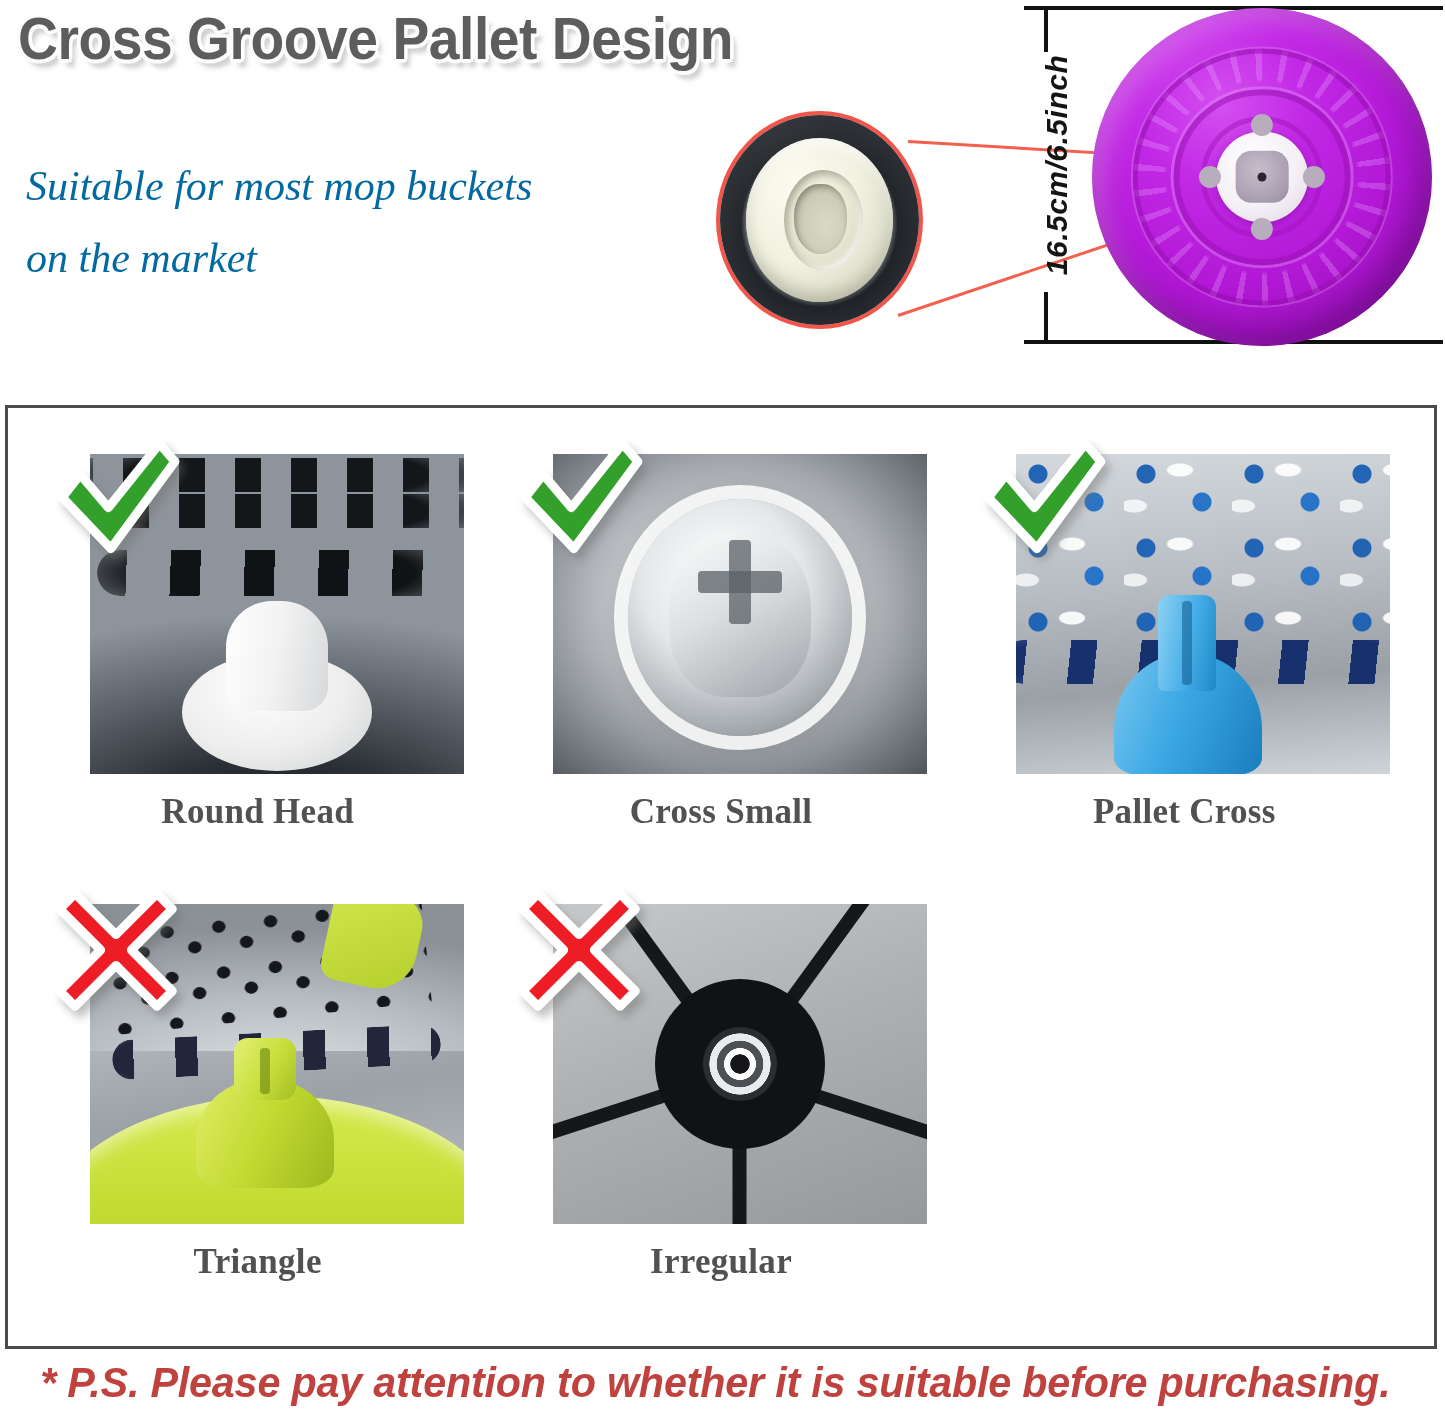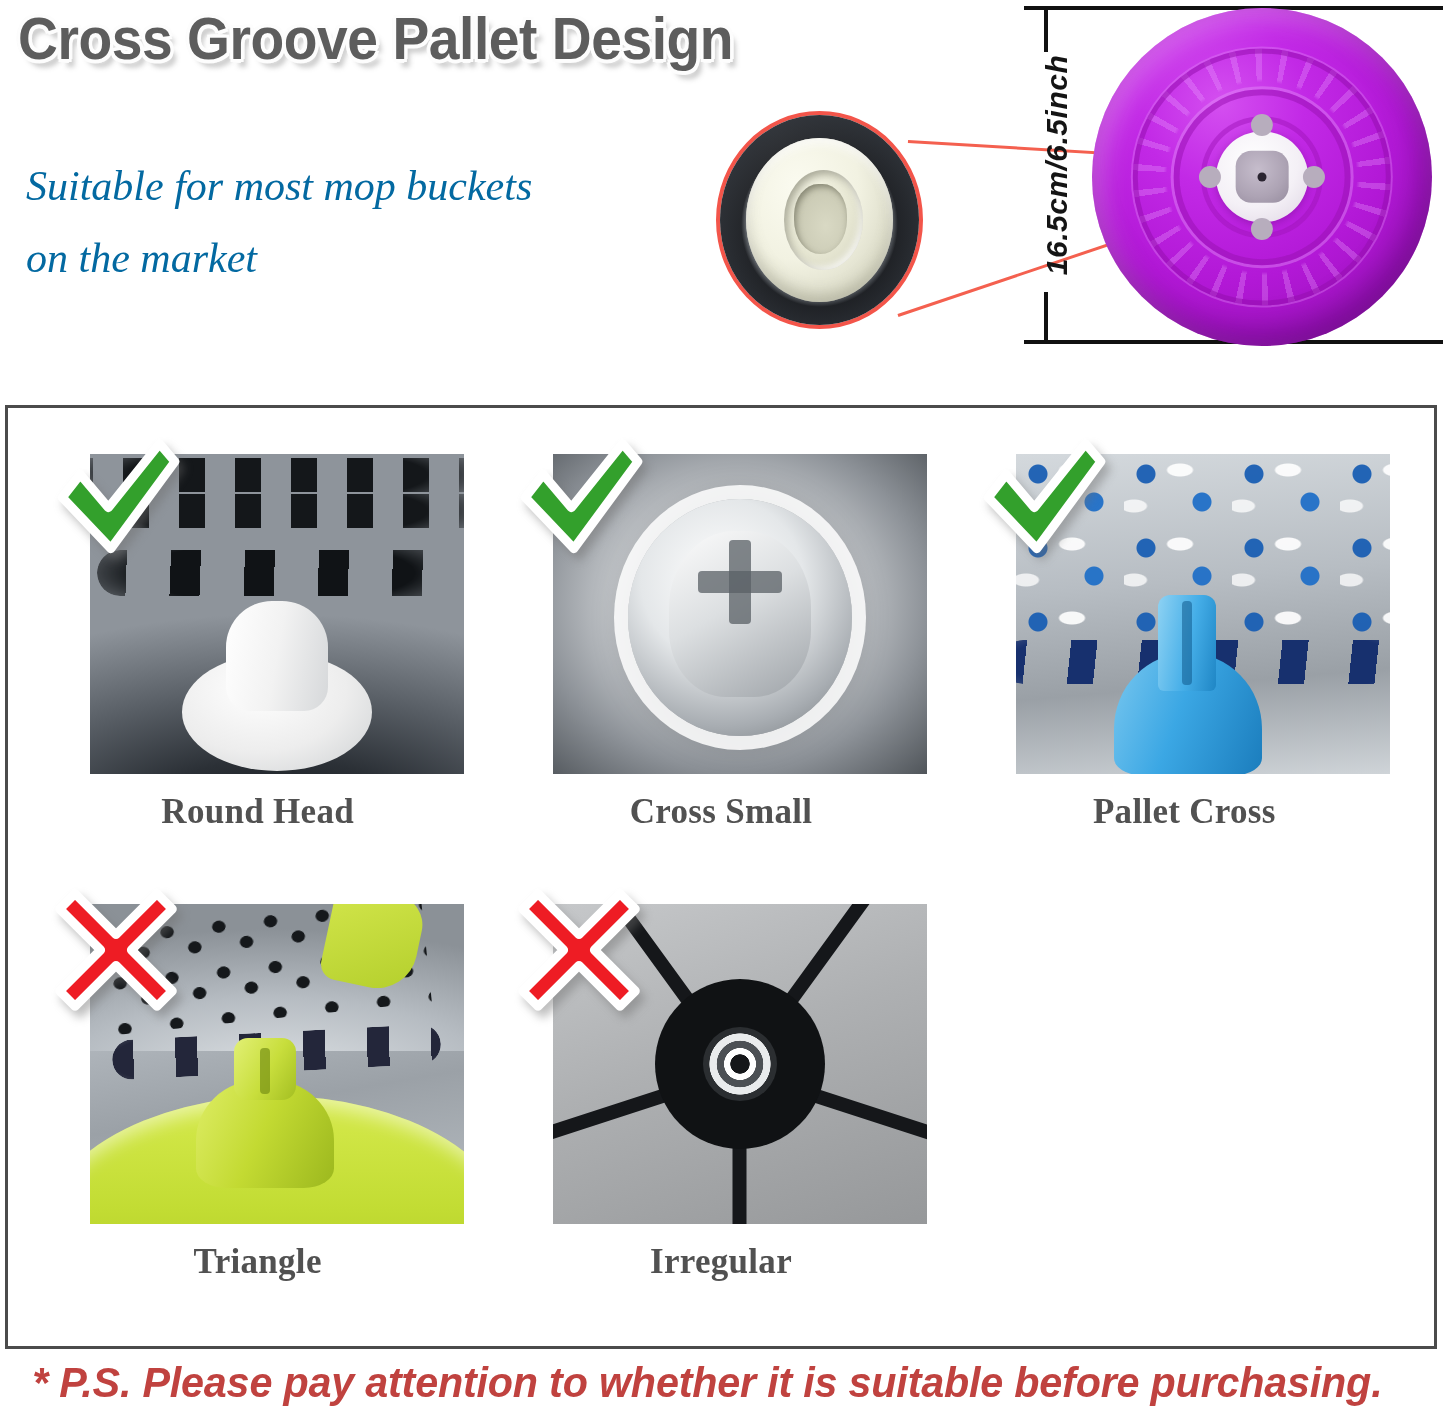--- a/index.html
+++ b/index.html
@@ -628,21 +628,21 @@
     transform: translate(-50%,-50%);
     border-radius: 50%;
     background:
       radial-gradient(circle, #15171a 0 18%, #ffffff 19% 30%, #4c5054 31% 44%,
                       #e9ebec 45% 58%, #2b2e31 59% 74%, #d8dadc 75% 88%, #1b1d20 89% 100%);
   }
 
   
   #footer {
     position: absolute;
-    left: 4px;
+    left: 12px;
     top: 1358px;
     width: 1200px;
     text-align: right;
   }
   #footer-note {
     display: inline-block;
     font-family: "Liberation Sans Narrow", "Liberation Sans", sans-serif;
     font-style: italic;
     font-weight: bold;
     font-size: 43px;

